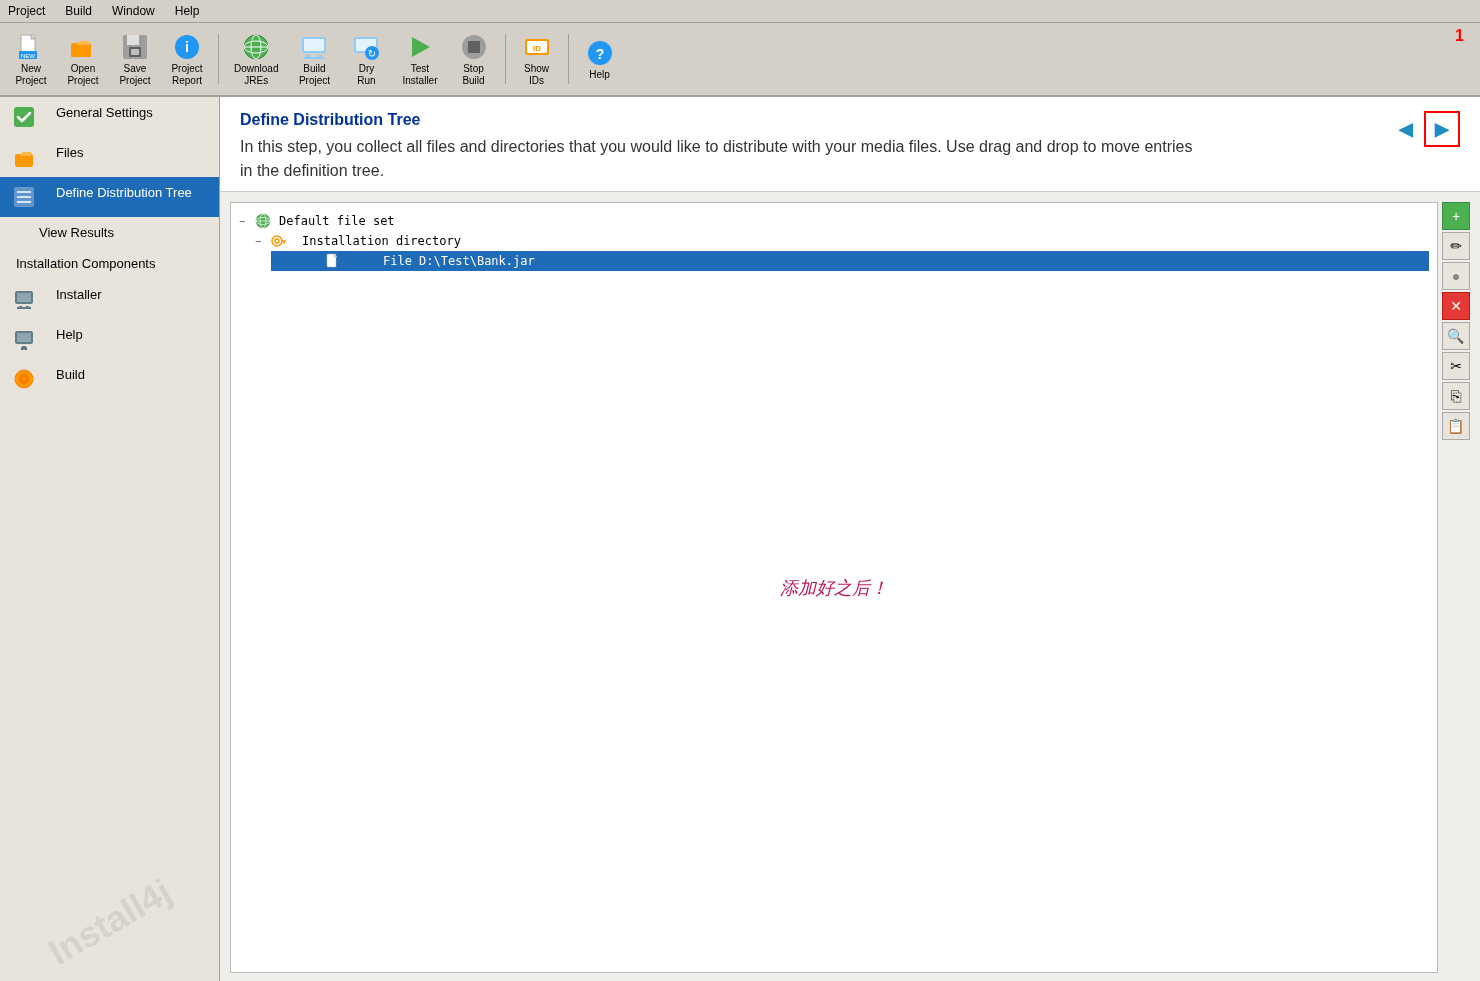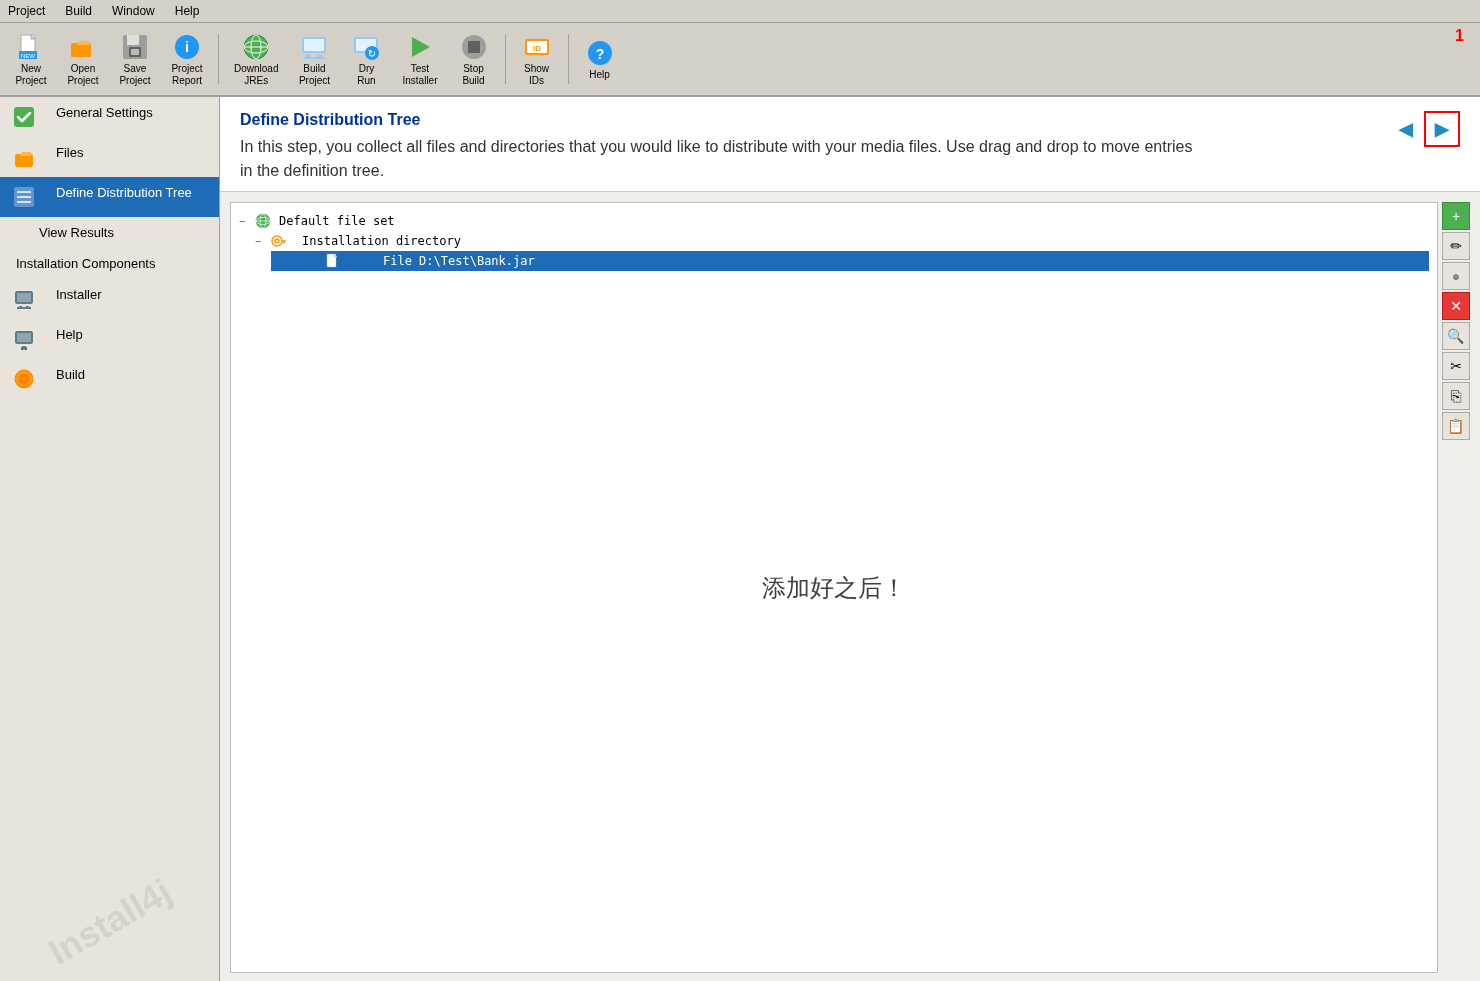--- a/index.html
+++ b/index.html
@@ -194,23 +194,24 @@
     .tree-node.selected .expand-icon { color: white; }
     .tree-indent-1 { margin-left: 0px; }
     .tree-indent-2 { margin-left: 16px; }
     .tree-indent-3 { margin-left: 32px; }
 
     .center-text {
       position: absolute;
       top: 50%;
       left: 50%;
       transform: translate(-50%, -50%);
-      color: #404040;
-      font-size: 24px;
+      color: #be185d;
+      font-size: 18px;
       font-family: sans-serif;
+      font-style: italic;
     }
 
     
     .action-btns {
       width: 32px;
       display: flex;
       flex-direction: column;
       gap: 2px;
       padding: 0 0 0 4px;
     }

